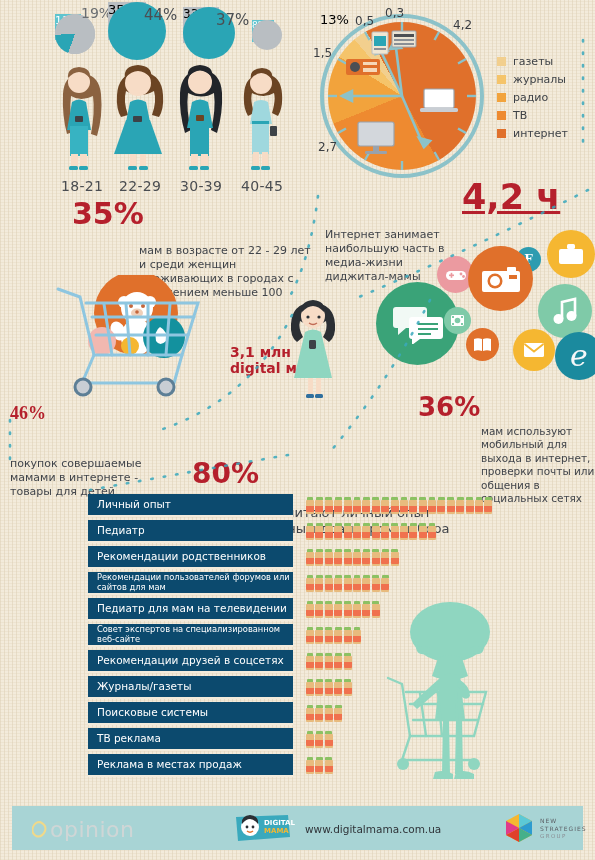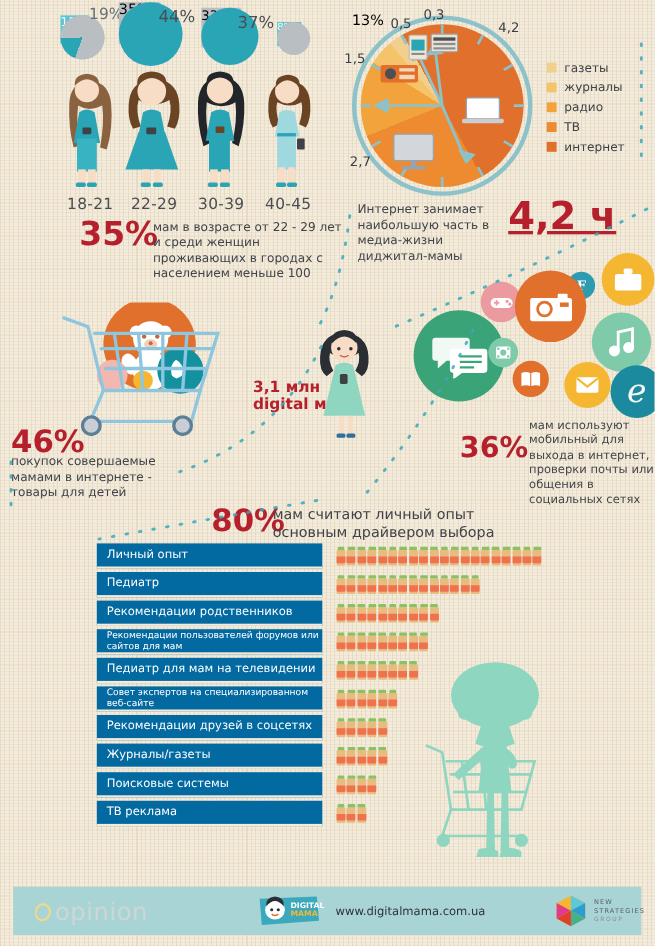--- a/index.html
+++ b/index.html
@@ -25,42 +25,42 @@
   }
   .age-label {
     position: absolute; color: #4a4d51; font-size: 14px; letter-spacing: .3px;
   }
 
   
   .bigred {
     position: absolute; color: #b5202c; font-weight: 700; line-height: 1;
   }
   .bodytext {
-    position: absolute; color: #40444a; line-height: 1.28;
+    position: absolute; color: #40444a; line-height: 1.28; margin-top: 44px;
   }
 
   
   .clock-ring {
     position: absolute; border-radius: 50%;
     border: 4px solid #8cc2c9; background: transparent;
   }
   .legend { position: absolute; }
   .legend-row { display: flex; align-items: center; margin-bottom: 5px; }
   .legend-sw { width: 9px; height: 9px; margin-right: 7px; display:inline-block; }
   .legend-tx { font-size: 11px; color: #3e4247; }
   .pie-val { position: absolute; font-size: 12px; color: #3a3d42; }
 
   
   .bub { position: absolute; border-radius: 50%; display:flex; align-items:center; justify-content:center; }
 
   
   .bar-row { position: relative; height: 23px; margin-bottom: 3px; }
   .bar-label {
     position: absolute; left: 0; top: 0; height: 23px; width: 205px;
-    background: #0369a1; color: #ffffff; display: flex; align-items: center;
+    background: #0c4a6e; color: #ffffff; display: flex; align-items: center;
     padding-left: 9px; font-size: 10.5px; line-height: 1.12;
     border-bottom: 2px solid #f3ebdb;
   }
   .bar-label.small { font-size: 8.3px; }
   .jars { position: absolute; left: 218px; top: 3px; display: flex; gap: 1.4px; }
   .jar { width: 8px; height: 17px; position: relative; }
   .jar .cap { position:absolute; top:0; left:0.6px; width:6.8px; height:3px; background:#8cc163; border-radius:1px 1px 0 0; }
   .jar .body { position:absolute; top:2.6px; left:0; width:8px; height:14.4px; background:#e8bb7e; border-radius:1px; }
   .jar .band { position:absolute; top:9px; left:0; width:8px; height:5.6px; background:#f0714e; border-radius:0 0 1px 1px; }
 
@@ -299,21 +299,21 @@
   <g stroke="#8ec6e0" stroke-width="3" fill="none" stroke-linecap="round">
     <path d="M16 14 L38 22 L52 80 L140 80 L156 28 L44 28"></path>
     <path d="M50 42 L152 42 M54 60 L146 60"></path>
     <path d="M62 29 L70 80 M84 29 L88 80 M106 29 L106 80 M128 29 L124 80"></path>
     <path d="M52 80 L40 108 M140 80 L132 108 M40 108 L132 108"></path>
   </g>
   <circle cx="41" cy="112" r="8" fill="#c9ced4" stroke="#5d7f96" stroke-width="3"></circle>
   <circle cx="124" cy="112" r="8" fill="#c9ced4" stroke="#5d7f96" stroke-width="3"></circle>
 </svg>
 
-<span class="bigred" style="left:10px;top:388px;font-size:28px;">46%</span>
+<span class="bigred" style="left:10px;top:404px;font-size:18px;font-family:Liberation Serif, serif;">46%</span>
 <span class="bodytext" style="left:10px;top:413px;width:155px;font-size:11px;">покупок совершаемые мамами в интернете - товары для детей</span>
 
 <span class="bigred" style="left:230px;top:345px;font-size:14px;">3,1 млн</span>
 <span class="bigred" style="left:230px;top:361px;font-size:14px;">digital мам</span>
 
 <svg class="abs" style="left:278px;top:298px;" width="70" height="110" viewBox="0 0 70 110">
   <path d="M34 4 q-20 2 -21 22 q-1 13 6 18 l6 -5 q-5 -9 -3 -16 q14 8 26 0 q2 8 -3 16 l6 5 q7 -5 6 -18 q-1 -20 -23 -22z" fill="#2b2f34"></path>
   <circle cx="35" cy="18" r="12" fill="#f7dcc6"></circle>
   <path d="M24 14 q11 -12 22 0 q2 -11 -11 -12 q-13 1 -11 12z" fill="#2b2f34"></path>
   <circle cx="30" cy="19" r="1.6" fill="#2b2f34"></circle>
@@ -906,20 +906,40 @@
             <span class="band"></span>
             <span class="cap"></span>
           </div>
           <div class="jar">
             <span class="body"></span>
             <span class="band"></span>
             <span class="cap"></span>
           </div>
         </div>
       </div>
+      <div class="bar-row">
+        <div class="bar-label">Реклама в местах продаж</div>
+        <div class="jars">
+          <div class="jar">
+            <span class="body"></span>
+            <span class="band"></span>
+            <span class="cap"></span>
+          </div>
+          <div class="jar">
+            <span class="body"></span>
+            <span class="band"></span>
+            <span class="cap"></span>
+          </div>
+          <div class="jar">
+            <span class="body"></span>
+            <span class="band"></span>
+            <span class="cap"></span>
+          </div>
+        </div>
+      </div>
     </div>
 </div>
 
 <svg class="abs dots" style="left:0;top:0;pointer-events:none;" width="595" height="800">
   <g stroke="#3aa9bd" stroke-width="2.6" stroke-dasharray="1.5 11" stroke-linecap="round" fill="none" opacity=".85">
     <path d="M583 40 L583 150"></path>
     <path d="M588 190 Q470 250 352 300"></path>
     <path d="M318 196 Q310 260 288 300"></path>
     <path d="M292 315 Q250 400 160 430"></path>
     <path d="M288 455 Q200 470 90 490"></path>

